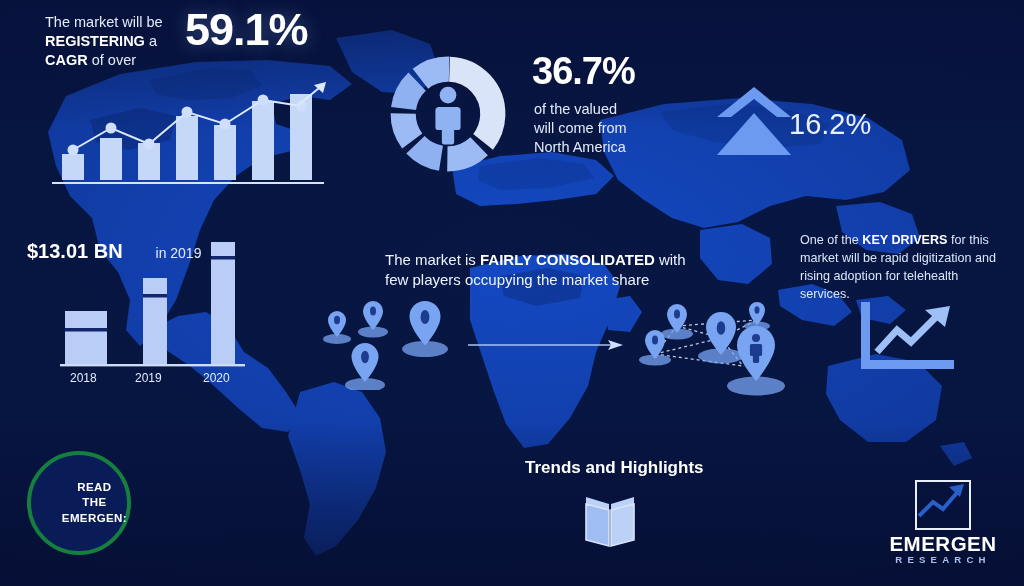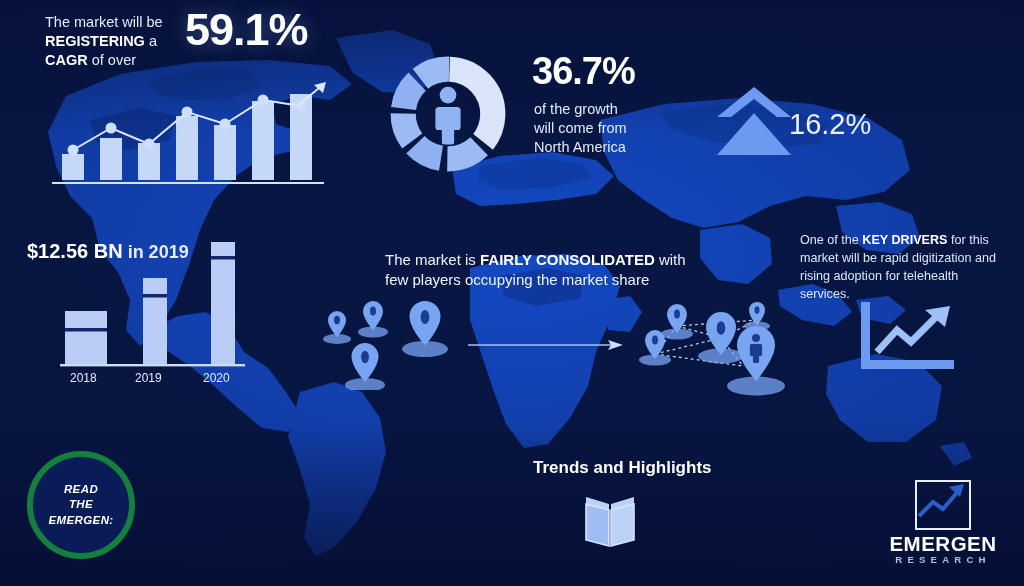--- a/index.html
+++ b/index.html
@@ -36,21 +36,21 @@
   #na-text{left:534px;top:100px;width:180px;font-size:14.5px;color:#e2eafc;}
 
   
   #yoy-text{left:789px;top:72px;width:210px;font-size:13.5px;color:#b9cdf3;}
   #yoy-pct{left:789px;top:110px;font-size:29px;line-height:1;color:#eaf1ff;text-align:center;}
   #chevrons{left:715px;top:85px;width:78px;height:72px;}
 
   
   #val-l1{left:27px;top:221px;font-size:14.5px;color:#e3ebfd;}
   #val-l2{left:27px;top:240px;font-size:20px;color:#fff;font-weight:bold;}
-  #val-l2 .sm{font-size:18px;font-weight:bold;color:#e3ebfd;}
+  #val-l2 .sm{font-size:14px;font-weight:normal;color:#e3ebfd;padding-left:29px;}
   #barchart{left:55px;top:236px;width:215px;height:150px;}
 
   
   #center-text{left:385px;top:250px;width:320px;font-size:15px;color:#eef3ff;}
 
   
   #drivers{left:800px;top:232px;width:205px;font-size:12.6px;color:#dce6fb;line-height:1.42;}
 
   
   #linechart-icon{left:855px;top:300px;width:110px;height:72px;}
@@ -58,27 +58,27 @@
   #pins-right{left:625px;top:290px;width:190px;height:112px;}
   #flowarrow{left:468px;top:338px;width:155px;height:14px;}
 
   
   #report-panel{left:113px;top:457px;width:332px;height:78px;
        background:linear-gradient(180deg,#e8eefb 0%,#dbe5f8 100%);
        box-shadow:0 2px 10px rgba(0,0,0,.35);}
   #report-title{position:absolute;left:22px;top:50%;transform:translateY(-50%);
        color:#16306e;font-size:13.2px;font-weight:bold;letter-spacing:.3px;}
   #read-circle{left:27px;top:451px;width:96px;height:96px;border-radius:50%;
-       background:#0a1c57;border:6px solid #15803d;
-       display:flex;align-items:center;justify-content:center;text-align:center;font-style:italic;}
+       background:#0a1c57;border:4px solid #15803d;
+       display:flex;align-items:center;justify-content:flex-end;text-align:center;}
   #read-circle span{color:#fff;font-size:11.5px;font-weight:bold;line-height:1.34;
        letter-spacing:.4px;}
 
   
-  #trends-title{left:525px;top:458px;font-size:17px;color:#fff;font-weight:bold;margin-left:8px;}
+  #trends-title{left:525px;top:458px;font-size:17px;color:#fff;font-weight:bold;}
   #book-icon{left:578px;top:492px;width:64px;height:56px;}
 
   
   #logo{left:875px;top:480px;width:136px;height:82px;}
   #logo-sq{position:absolute;left:40px;top:0;width:52px;height:46px;
        border:2.5px solid #e8eefb;}
   #logo-name{position:absolute;left:0;top:52px;width:136px;text-align:center;
        color:#fff;font-size:20.5px;font-weight:bold;letter-spacing:.5px;}
   #logo-sub{position:absolute;left:0;top:74px;width:136px;text-align:center;
        color:#a9c0ec;font-size:9.6px;font-weight:bold;letter-spacing:5.2px;}
@@ -185,33 +185,33 @@
     <g fill="#8fb2f2">
       <circle cx="50" cy="36.5" r="6"></circle>
       <path d="M43.5,45 h13 a2.5,2.5 0 0 1 2.5,2.5 v12 a2,2 0 0 1 -2,2 h-2.6 v8.5
                a1.8,1.8 0 0 1 -1.8,1.8 h-5.2 a1.8,1.8 0 0 1 -1.8,-1.8 v-8.5 h-2.6
                a2,2 0 0 1 -2,-2 v-12 a2.5,2.5 0 0 1 2.5,-2.5 z"></path>
     </g>
   </svg>
 
   <div class="abs big" id="na-pct">36.7%</div>
   <div class="abs txt" id="na-text">
-    <span>of the growth</span><br>
+    <span>of the valued</span><br>
     <span>will come from</span><br>
     <span>North America</span>
   </div>
 
   <svg class="abs" id="chevrons" viewBox="0 0 78 72">
     <path d="M39,2 L76,32 L62,32 L39,14 L16,32 L2,32 Z" fill="#6b9af0"></path>
     <path d="M39,28 L76,70 L2,70 Z" fill="#6b9af0"></path>
   </svg>
   <div class="abs" id="yoy-pct">16.2%</div>
 
   <div class="abs" id="val-l2">
-    <span>$12.56 BN</span><span class="sm"> in 2019</span>
+    <span>$13.01 BN</span><span class="sm"> in 2019</span>
   </div>
 
   <svg class="abs" id="barchart" viewBox="0 0 215 150">
     <g fill="#b9cdf6">
       <rect x="10" y="75" width="42" height="53"></rect>
       <rect x="88" y="42" width="24" height="86"></rect>
       <rect x="156" y="6" width="24" height="122"></rect>
     </g>
     <g fill="#13266b">
       <rect x="10" y="92" width="42" height="3.5"></rect>

